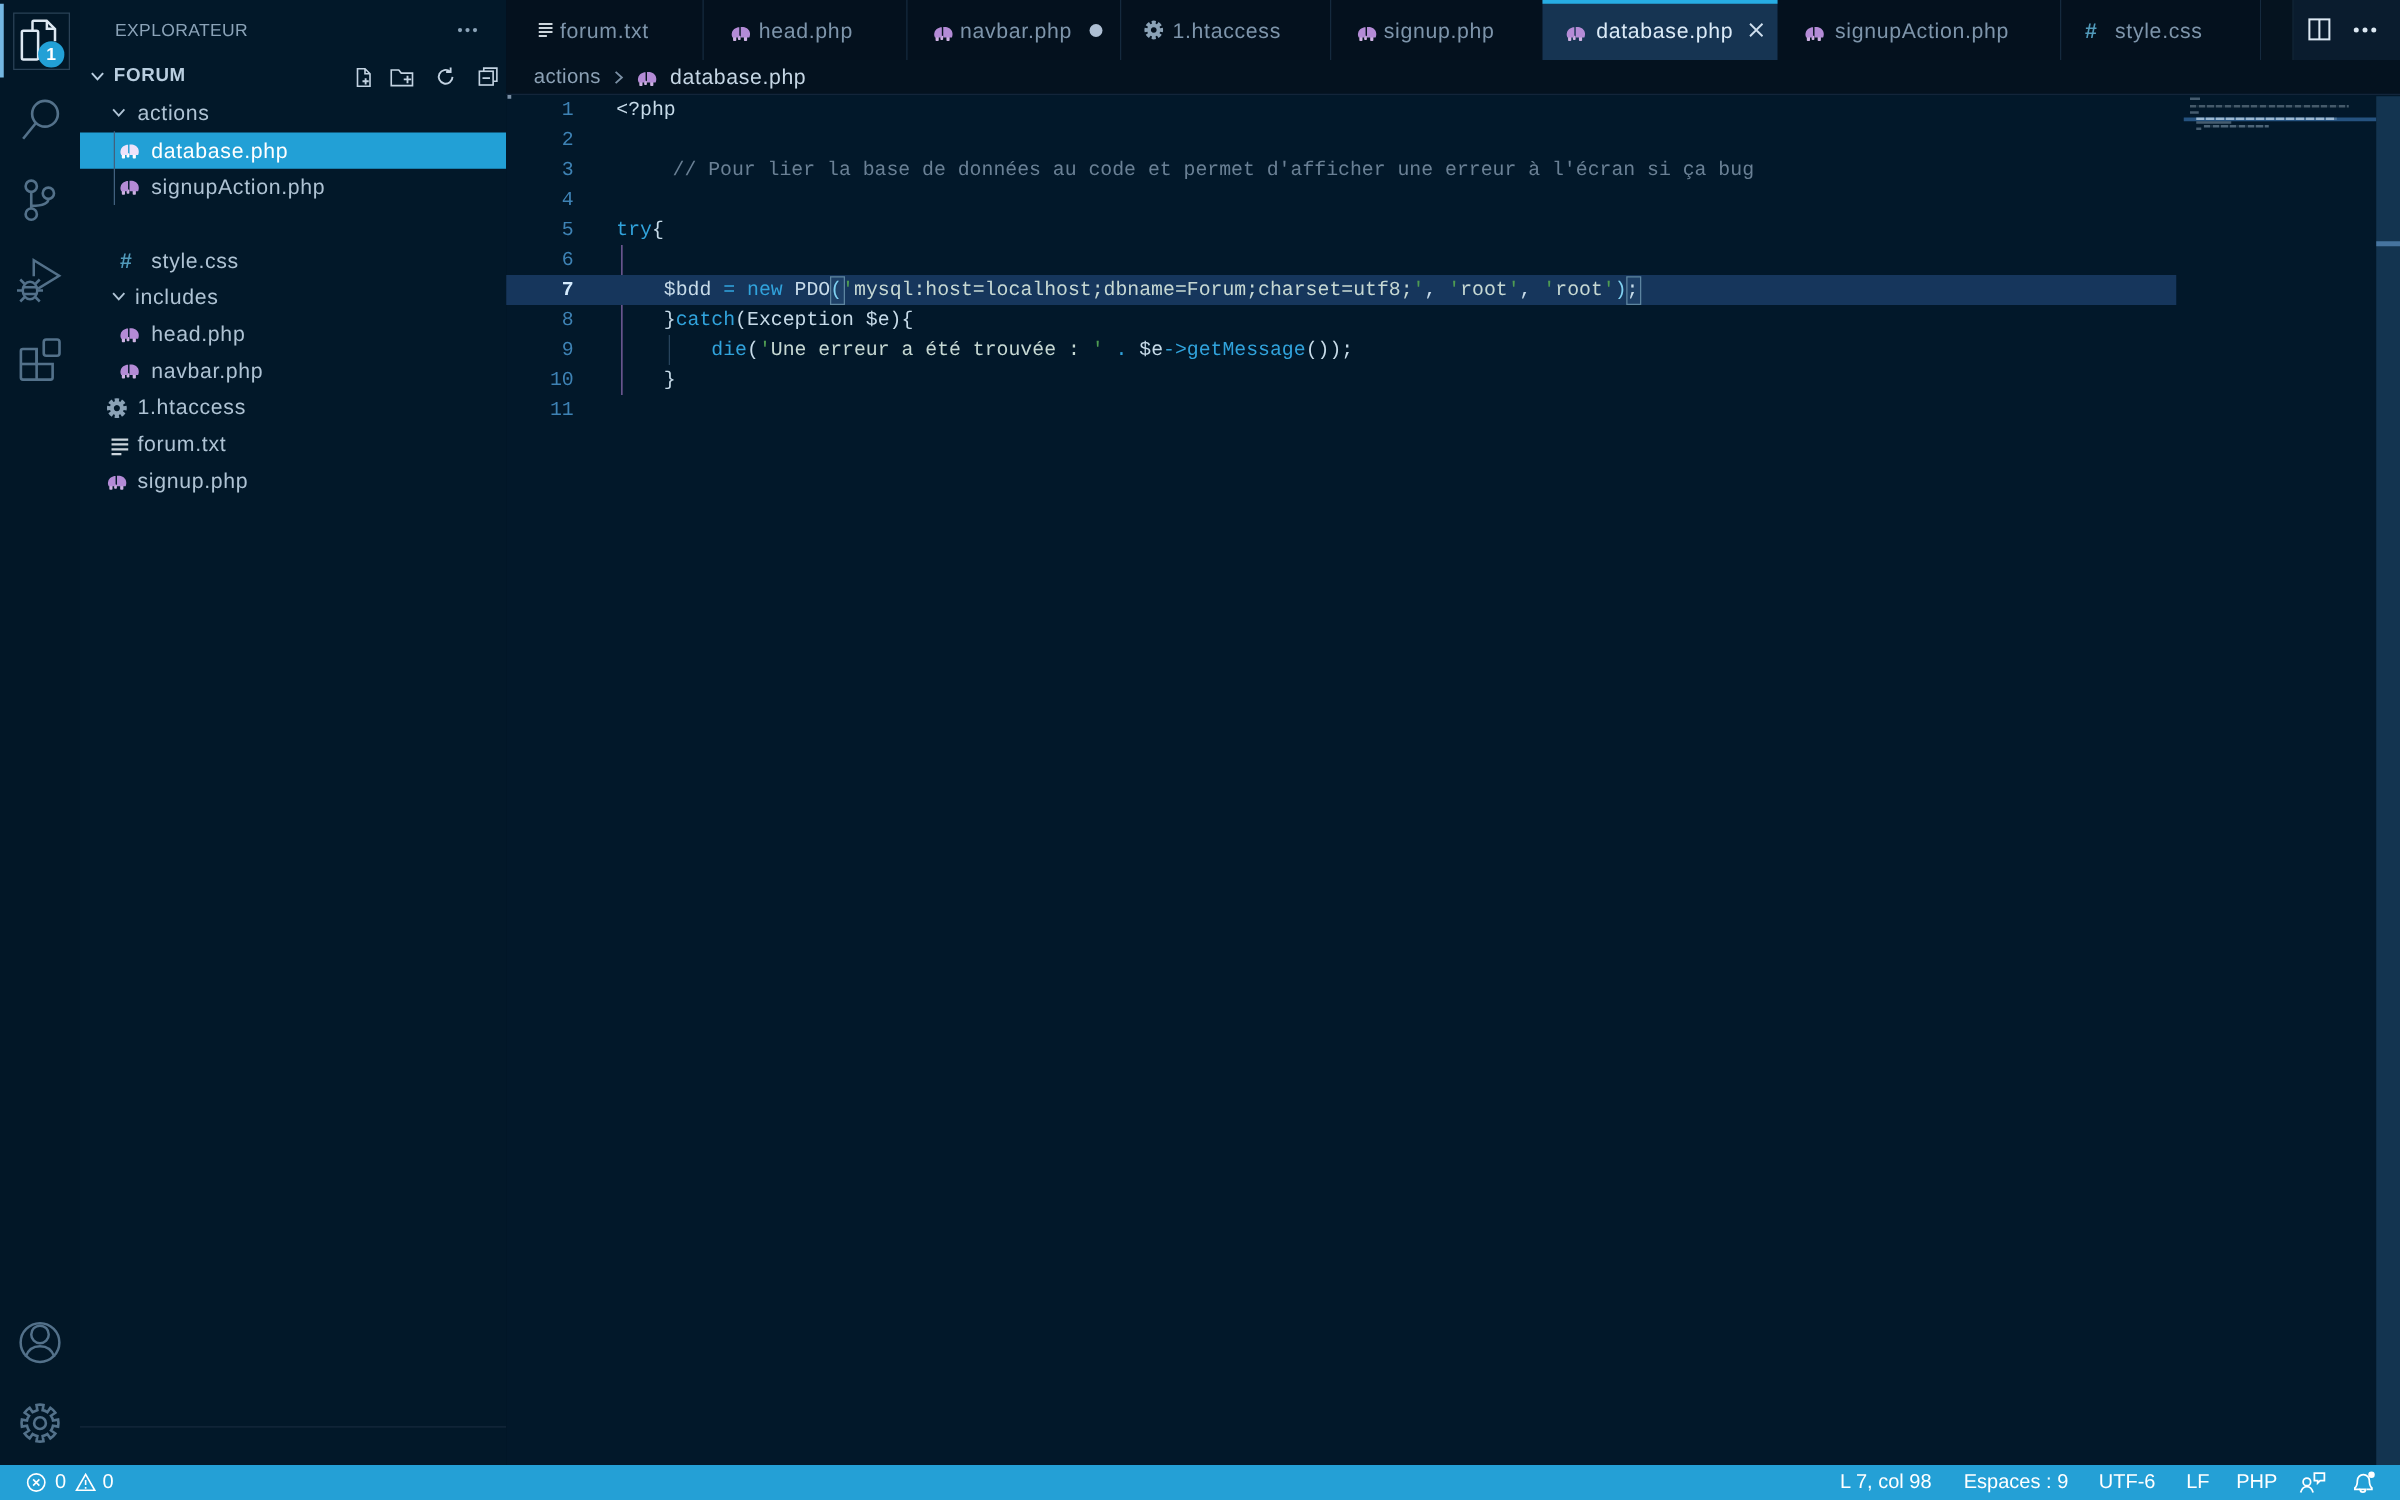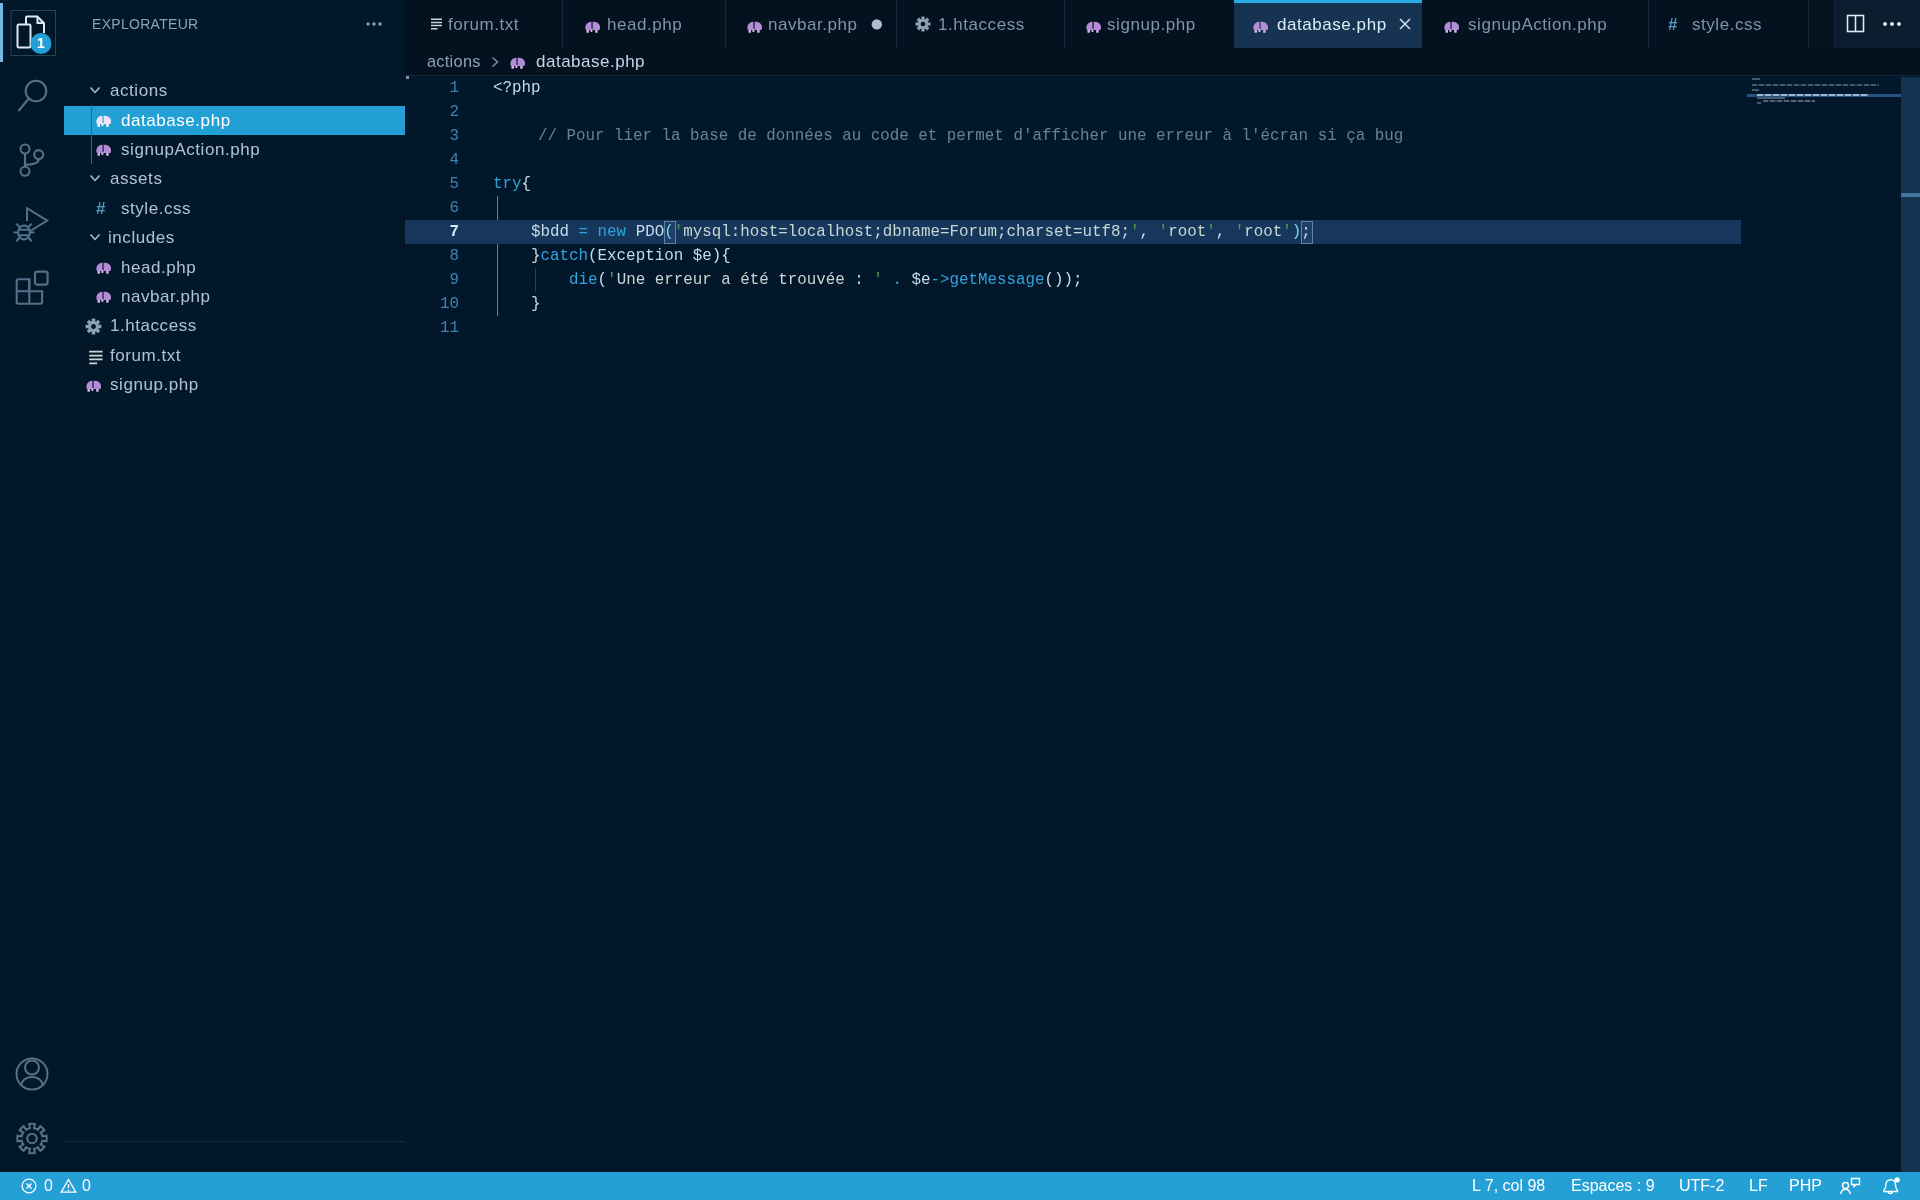--- a/index.html
+++ b/index.html
@@ -139,46 +139,63 @@
 </div>
 
 <div id="sidebar">
   <div id="sidebar-title">EXPLORATEUR</div>
   <svg class="abs" style="left:301px;top:18px" width="18" height="12" fill="#8ba3b8">
       <circle cx="3" cy="6" r="1.7"></circle>
       <circle cx="9" cy="6" r="1.7"></circle>
       <circle cx="15" cy="6" r="1.7"></circle>
     </svg>
 
+  <div class="row" style="top:46px;font-weight:bold;font-size:15px;color:#b9cee0;">
+    <svg class="chev" style="left:8px;top:10px" width="12" height="10" fill="none" stroke="#b9cee0" stroke-width="1.6">
+        <path d="M1.5 2.5 L6 7.5 L10.5 2.5"></path>
+      </svg>
+    <span class="lbl" style="left:27px">FORUM</span>
+    <svg class="abs" style="left:218px;top:7px" width="18" height="18" viewBox="0 0 18 18" fill="none" stroke="#c3d3e2" stroke-width="1.3">
+        <path d="M4 2 h6 l4 4 v10 H4 Z M10 2 v4 h4"></path>
+        <path d="M8 12 h5 M10.5 9.5 v5" stroke-width="1.5"></path>
+      </svg>
+    <svg class="abs" style="left:248px;top:8px" width="20" height="16" viewBox="0 0 20 16" fill="none" stroke="#c3d3e2" stroke-width="1.3">
+        <path d="M1 2 h6 l2 2.5 h9 v10 H1 Z"></path>
+        <path d="M11 9.5 h6 M14 6.5 v6" stroke-width="1.5"></path>
+      </svg>
+    <svg class="abs" style="left:284px;top:7px" width="17" height="17" viewBox="0 0 17 17" fill="none" stroke="#c3d3e2" stroke-width="1.5">
+        <path d="M14 8.5 a5.5 5.5 0 1 1 -2-4.3"></path>
+        <path d="M12.5 1 v3.6 h-3.6" fill="none"></path>
+      </svg>
+    <svg class="abs" style="left:318px;top:7px" width="17" height="17" viewBox="0 0 17 17" fill="none" stroke="#c3d3e2" stroke-width="1.3">
+        <path d="M5 4 V1.5 h10.5 V12 H13"></path>
+        <rect x="1.5" y="4" width="11" height="11"></rect>
+        <path d="M4 9.5 h6" stroke-width="1.5"></path>
+      </svg>
+  </div>
 
   <div id="sel-row"></div>
 
   <div class="row" style="top:76px">
     <svg class="chev" style="left:25px" width="12" height="10" fill="none" stroke="#afc3d4" stroke-width="1.5">
         <path d="M1.5 2.5 L6 7.5 L10.5 2.5"></path>
       </svg>
     <span class="lbl" style="left:46px">actions</span>
   </div>
   <div class="row" style="top:105.5px;color:#fff;">
     <svg class="ficon" style="left:31px" viewBox="0 0 18 14">
         <use href="#elephsel"></use>
       </svg>
     <span class="lbl" style="left:57px">database.php</span>
   </div>
   <div class="row" style="top:134.9px">
     <svg class="ficon" style="left:31px" viewBox="0 0 18 14">
         <use href="#eleph"></use>
       </svg>
     <span class="lbl" style="left:57px">signupAction.php</span>
-  </div>
-  <div class="row" style="top:164.3px">
-    <svg class="chev" style="left:25px" width="12" height="10" fill="none" stroke="#afc3d4" stroke-width="1.5">
-        <path d="M1.5 2.5 L6 7.5 L10.5 2.5"></path>
-      </svg>
-    <span class="lbl" style="left:46px">assets</span>
   </div>
   <div class="row" style="top:193.7px">
     <span class="lbl" style="left:32px;color:#519aba;font-weight:bold;font-size:17px;">#</span>
     <span class="lbl" style="left:57px">style.css</span>
   </div>
   <div class="row" style="top:223.1px">
     <svg class="chev" style="left:25px" width="12" height="10" fill="none" stroke="#afc3d4" stroke-width="1.5">
         <path d="M1.5 2.5 L6 7.5 L10.5 2.5"></path>
       </svg>
     <span class="lbl" style="left:44px">includes</span>
@@ -353,21 +370,21 @@
     </svg>
     <span class="sb" style="left:44px">0</span>
   <svg class="abs" style="left:60px;top:6px" width="17" height="16" viewBox="0 0 17 16" fill="none" stroke="#fff" stroke-width="1.3">
       <path d="M8.5 1.5 L15.8 14.2 H1.2 Z"></path>
       <path d="M8.5 6 v4 M8.5 11.5 v1.4"></path>
     </svg>
     <span class="sb" style="left:82px">0</span>
 
   <span class="sb" style="left:1472px">L 7, col 98</span>
   <span class="sb" style="left:1571px">Espaces : 9</span>
-  <span class="sb" style="left:1679px">UTF-2</span>
+  <span class="sb" style="left:1679px">UTF-6</span>
   <span class="sb" style="left:1749px">LF</span>
   <span class="sb" style="left:1789px">PHP</span>
   <svg class="abs" style="left:1839px;top:5px" width="22" height="19" viewBox="0 0 22 19" fill="none" stroke="#fff" stroke-width="1.4">
       <circle cx="6.5" cy="8.5" r="3"></circle>
       <path d="M1.5 17 c0.9-3.4 2.7-4.8 5-4.8 s4.1 1.4 5 4.8"></path>
       <path d="M12.5 1.5 h8 v6 h-3.4 l-2 2 v-2 h-2.6 Z"></path>
     </svg>
   <svg class="abs" style="left:1881px;top:4px" width="21" height="20" viewBox="0 0 21 20" fill="none" stroke="#fff" stroke-width="1.4">
       <path d="M12.2 15.5 h4.3 v-1.2 c-1.5-1.3-2-2.6-2-5.8 a4.8 4.8 0 0 0 -9.6 0 c0 3.2-0.5 4.5-2 5.8 v1.2 h4.3"></path>
       <path d="M7.2 15.5 a2.1 2.1 0 0 0 4.2 0 Z"></path>

